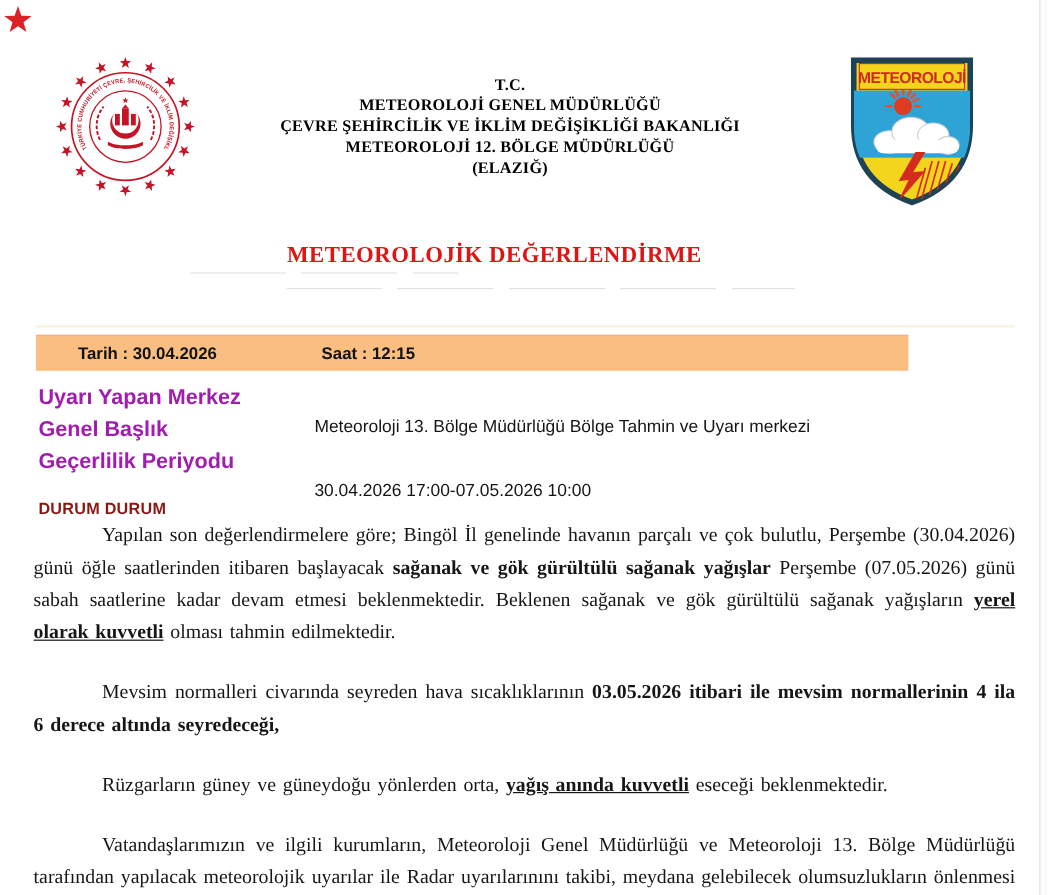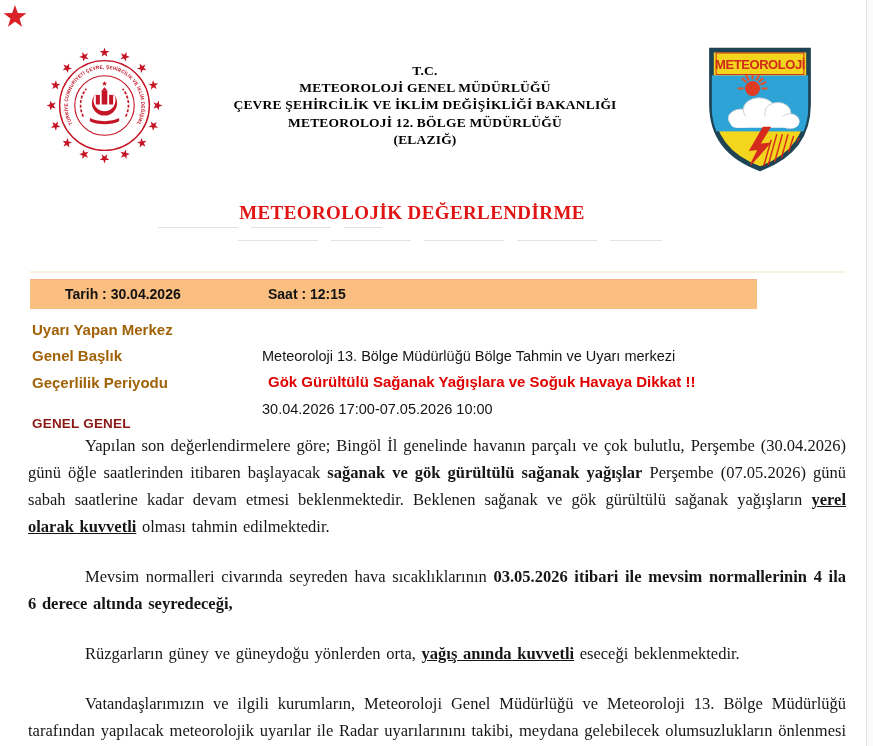--- a/index.html
+++ b/index.html
@@ -36,21 +36,21 @@
     background:#f9be80;border-top:1px solid #eeb08e;line-height:29px;
     font-family:"Liberation Sans","DejaVu Sans",sans-serif;
     font-weight:bold;font-size:14px;color:#111;
   }
   .info-bar .tarih{position:absolute;left:35px;}
   .info-bar .saat{position:absolute;left:238px;}
   
   .info-row{position:absolute;left:0;width:873px;height:20px;
     font-family:"Liberation Sans","DejaVu Sans",sans-serif;}
   .row1{top:321px;} .row2{top:347px;} .row3{top:374px;}
-  .info-row .label{position:absolute;left:32px;font-weight:bold;font-size:15px;color:#a16207;}
+  .info-row .label{position:absolute;left:32px;font-weight:bold;font-size:18px;color:#a21caf;}
   .info-row .value{position:absolute;left:262px;font-size:14.5px;color:#141414;top:1px;margin-top:26px;}
   .info-row .value.alert{left:268px;font-weight:bold;font-size:15px;color:#e00000;top:0;}
   
   .section-heading{
     position:absolute;left:32px;top:416px;
     font-family:"Liberation Sans","DejaVu Sans",sans-serif;
     font-weight:bold;font-size:13.5px;letter-spacing:.2px;color:#8b1713;
   }
   
   .paragraphs{position:absolute;left:28px;top:432px;width:818px;}
@@ -174,28 +174,27 @@
     <span class="tarih">Tarih : 30.04.2026</span>
     <span class="saat">Saat : 12:15</span>
   </div>
 
   <div class="info-row row1">
     <span class="label">Uyarı Yapan Merkez</span>
     <span class="value">Meteoroloji 13. Bölge Müdürlüğü Bölge Tahmin ve Uyarı merkezi</span>
   </div>
   <div class="info-row row2">
     <span class="label">Genel Başlık</span>
-    <span class="value alert">Gök Gürültülü Sağanak Yağışlara ve Soğuk Havaya Dikkat !!</span>
   </div>
   <div class="info-row row3">
     <span class="label">Geçerlilik Periyodu</span>
     <span class="value">30.04.2026 17:00-07.05.2026 10:00</span>
   </div>
 
-  <div class="section-heading">GENEL GENEL</div>
+  <div class="section-heading">DURUM DURUM</div>
 
   <div class="paragraphs" id="paragraphs">
       <p class="para"><span>Yapılan son değerlendirmelere göre; Bingöl İl genelinde  havanın parçalı ve çok bulutlu, Perşembe (30.04.2026) günü öğle saatlerinden itibaren başlayacak </span><span class="b">sağanak ve gök gürültülü sağanak yağışlar</span><span> Perşembe (07.05.2026) günü sabah  saatlerine kadar devam etmesi beklenmektedir. Beklenen sağanak ve gök gürültülü sağanak yağışların </span><span class="b u">yerel olarak kuvvetli</span><span> olması tahmin edilmektedir.</span></p>
       <p class="para"><span>Mevsim normalleri civarında seyreden hava sıcaklıklarının </span><span class="b">03.05.2026 itibari ile mevsim normallerinin 4 ila 6  derece altında seyredeceği,</span></p>
       <p class="para"><span>Rüzgarların güney ve güneydoğu  yönlerden orta, </span><span class="b u">yağış anında kuvvetli</span><span> eseceği beklenmektedir.</span></p>
       <p class="para"><span>Vatandaşlarımızın ve ilgili kurumların, Meteoroloji Genel Müdürlüğü ve Meteoroloji 13. Bölge Müdürlüğü tarafından yapılacak meteorolojik uyarılar ile Radar uyarılarınını takibi, meydana gelebilecek olumsuzlukların önlenmesi ve gerekli tedbirlerin zamanında alınabilmesi amacıyla takip edilmesi gerekmektedir.</span></p>
     </div>
 
   <div class="edge-strip"></div>
 

